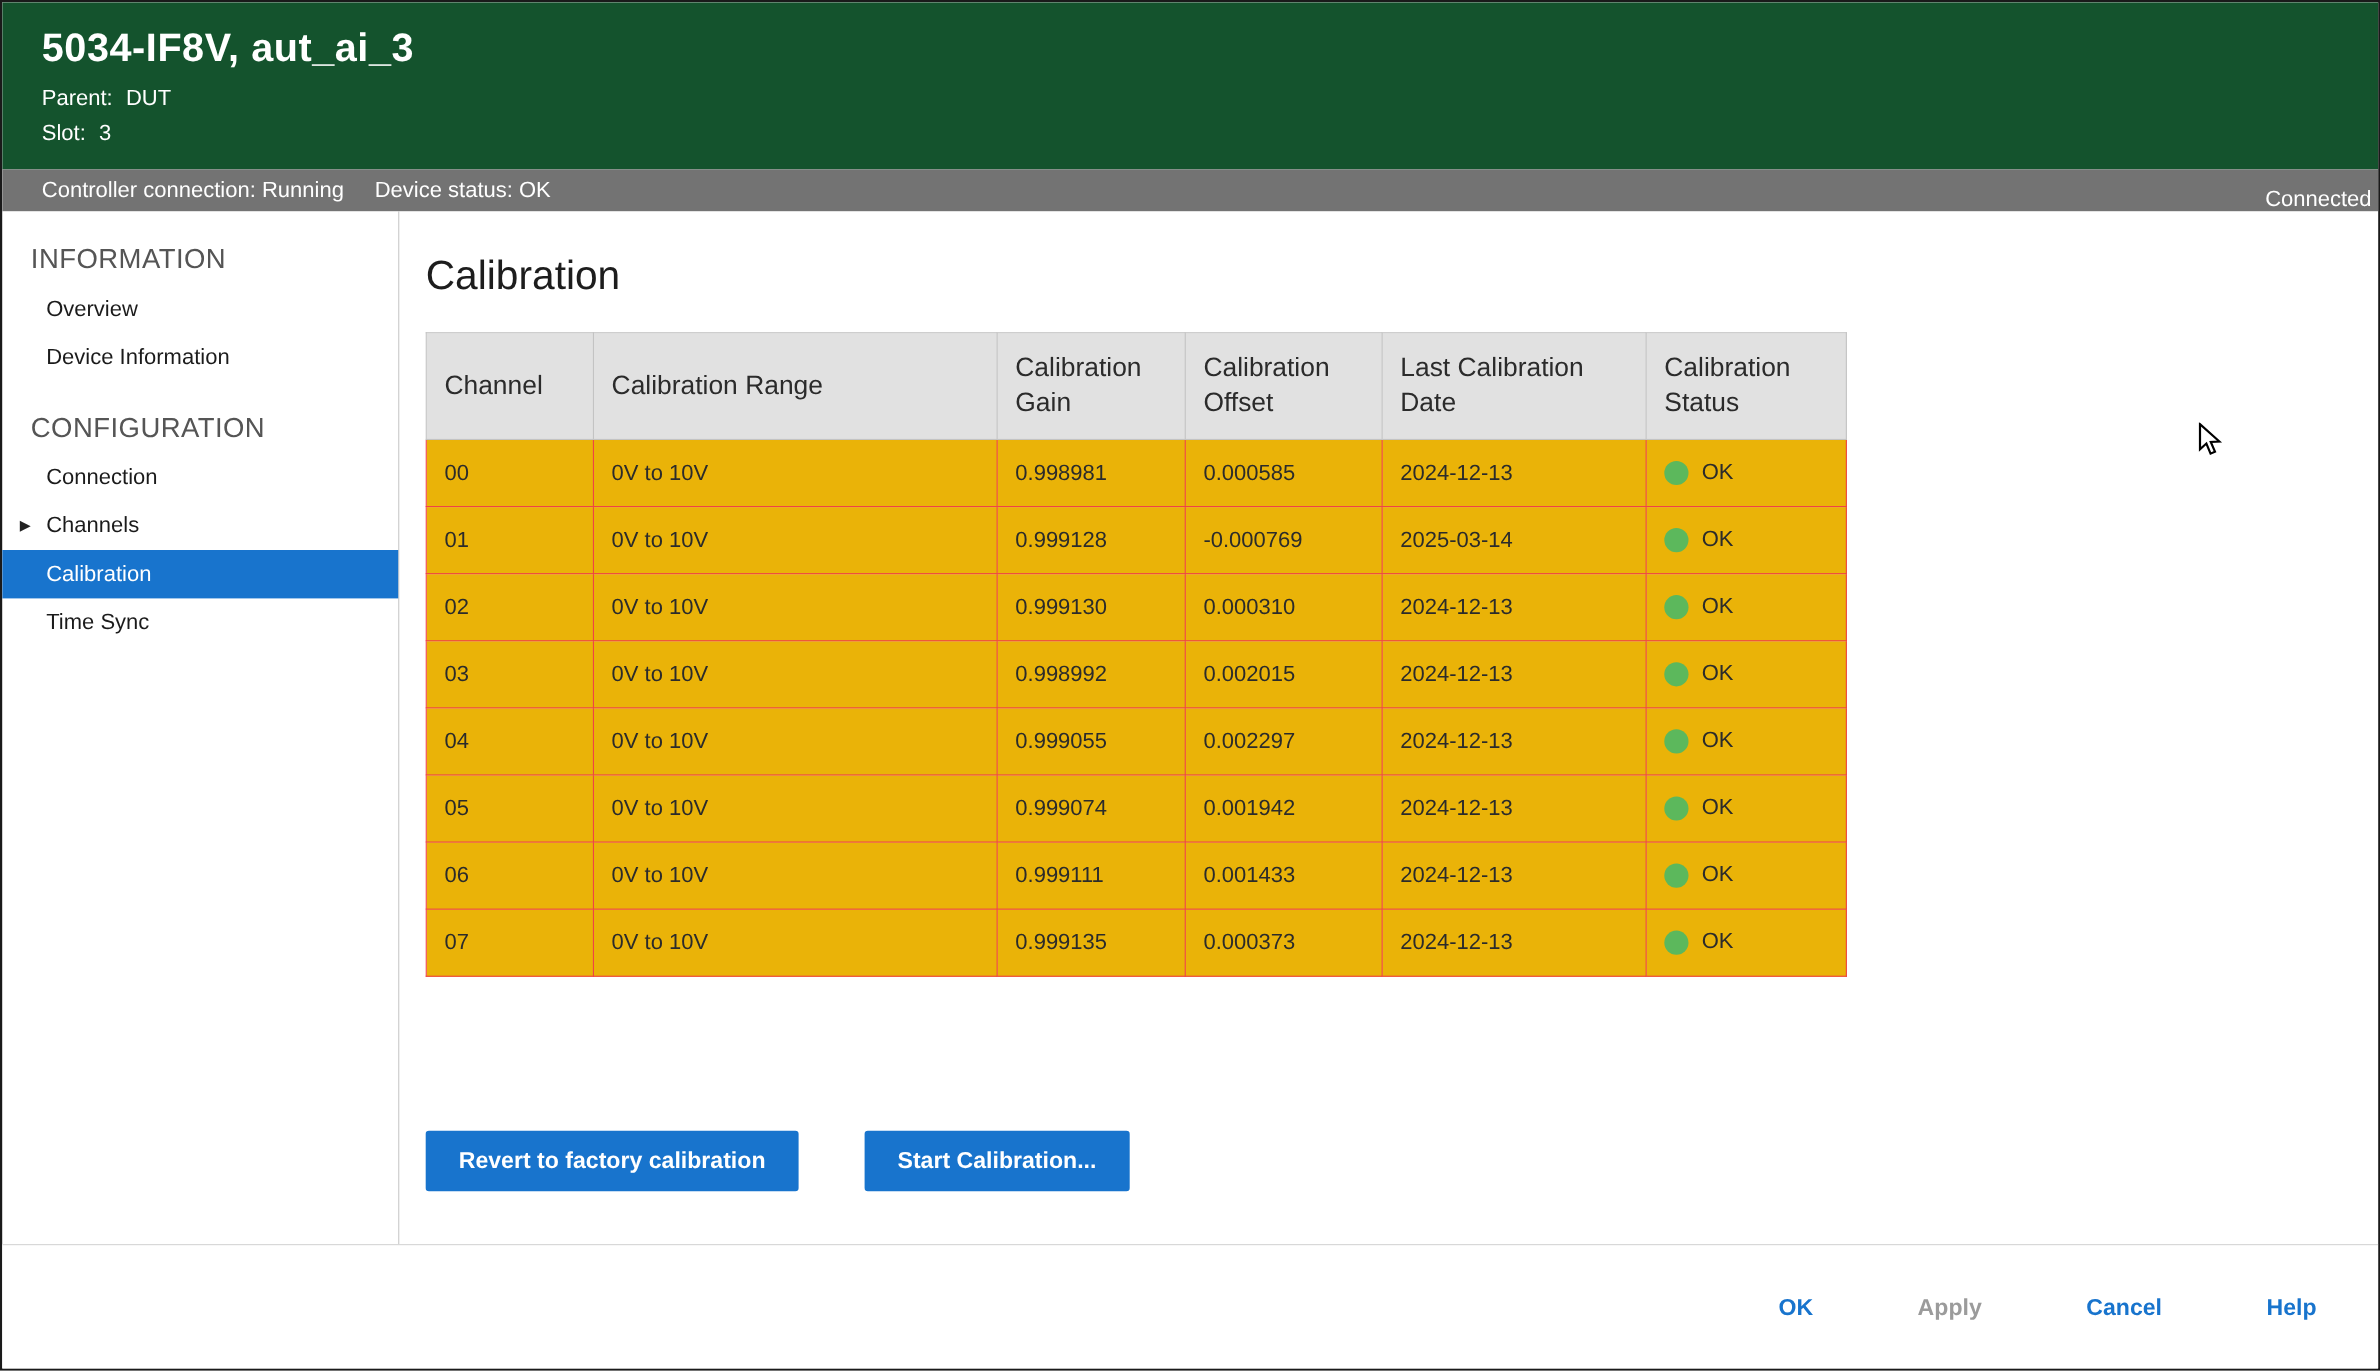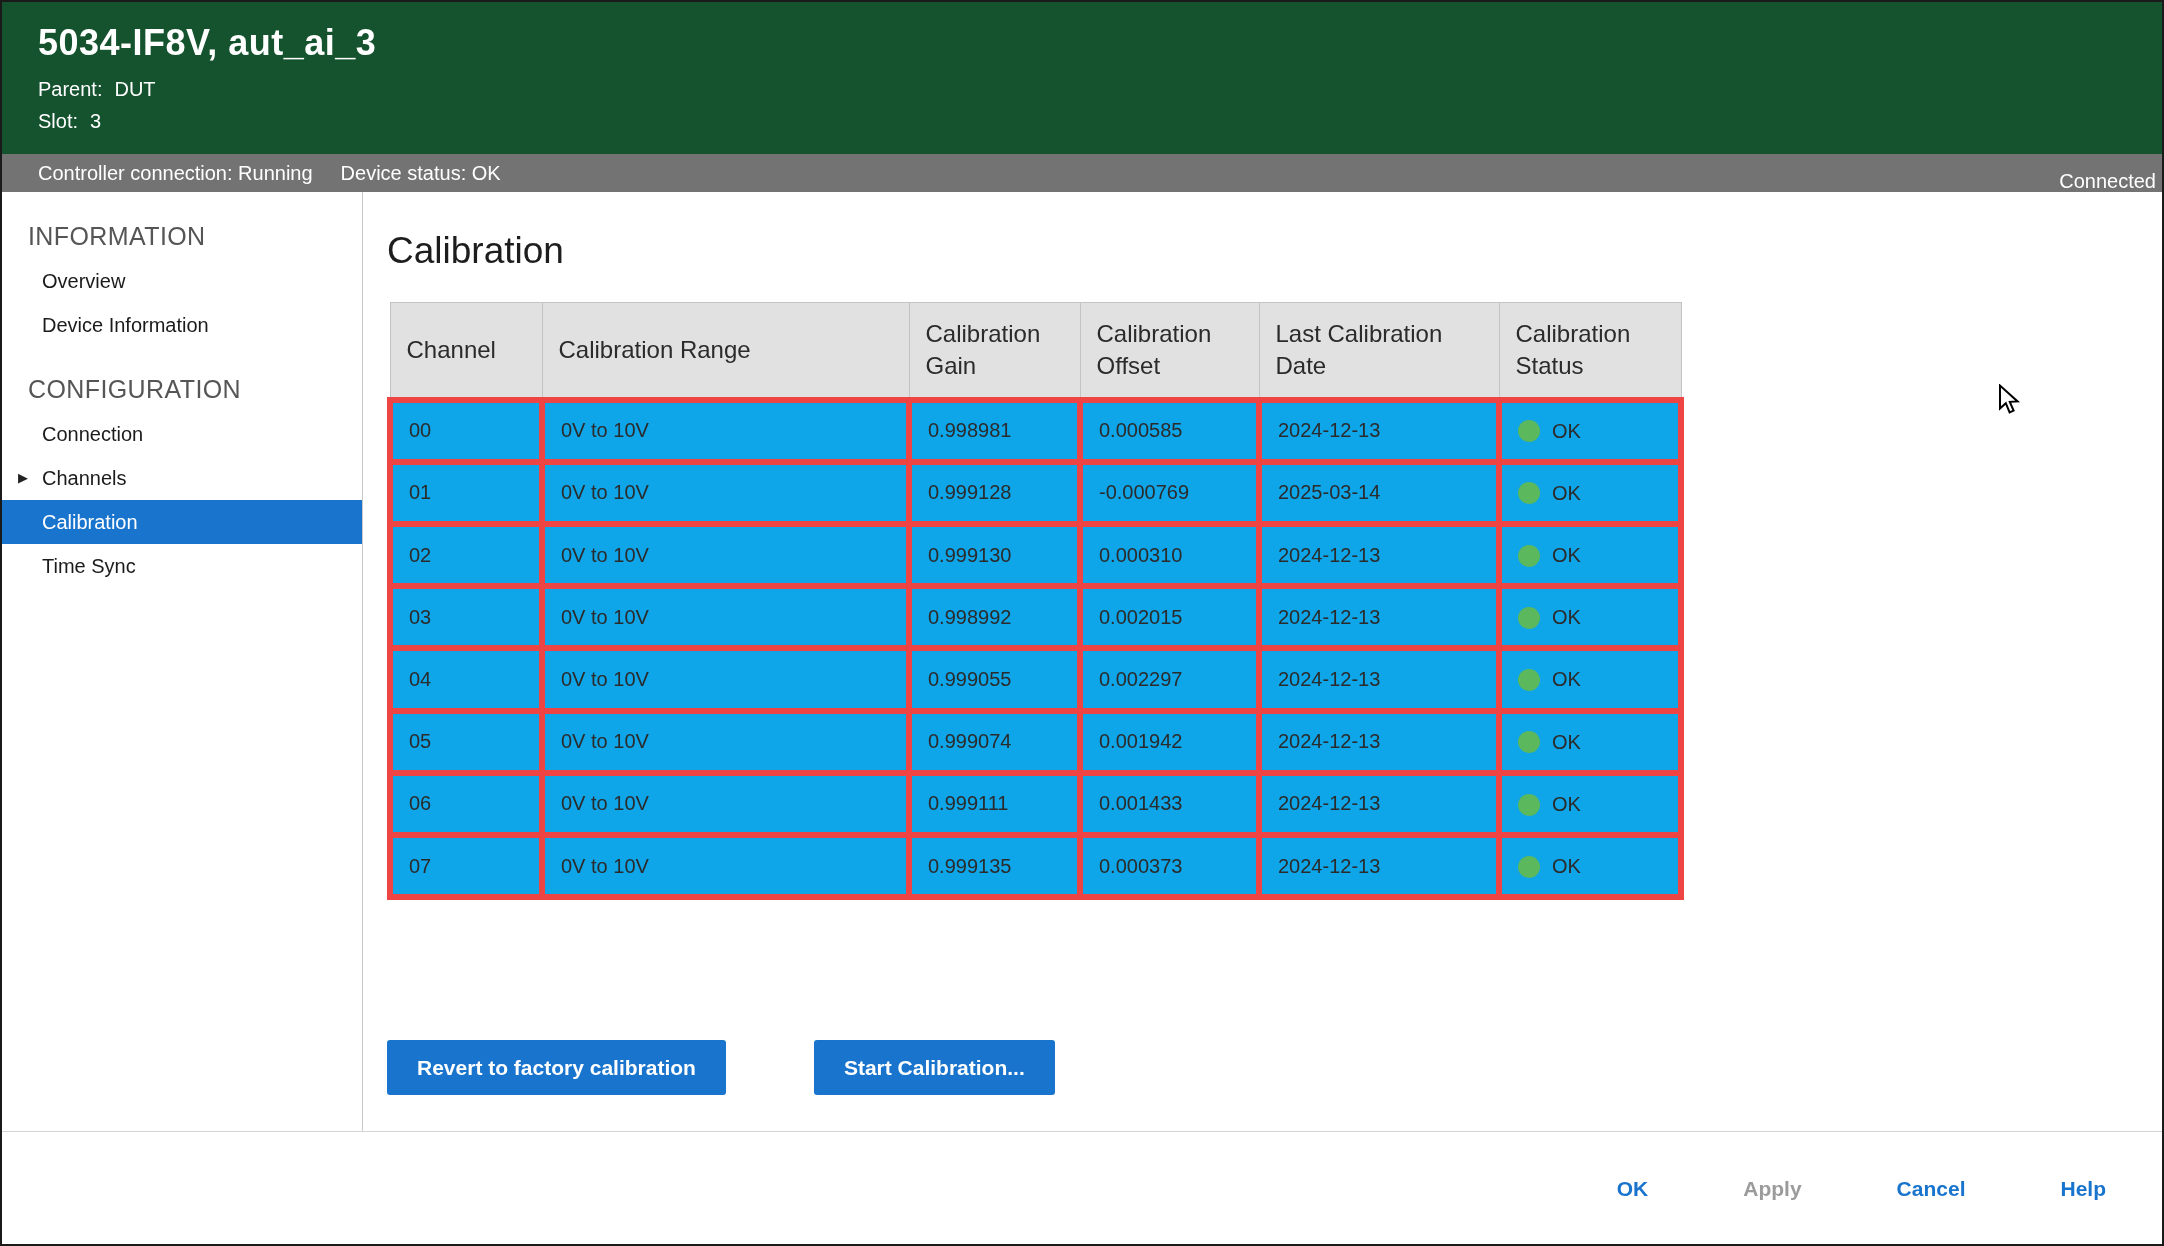--- a/index.html
+++ b/index.html
@@ -114,22 +114,22 @@
     border: 1px solid #c3c3c3;
     text-align: left;
     vertical-align: middle;
     font-weight: 400;
     font-size: 24px;
     padding: 14px 16px;
     line-height: 32px;
     height: 97px;
   }
   .cal-table td {
-    background: #0ea5e9;
-    border: 6px solid #ef4444;
+    background: #eab308;
+    border: 1px solid #ef4444;
     padding: 16px 16px;
     height: 61px;
     vertical-align: middle;
   }
   .col-channel { width: 152px; }
   .col-range   { width: 367px; }
   .col-gain    { width: 171px; }
   .col-offset  { width: 179px; }
   .col-date    { width: 240px; }
   .col-status  { width: 182px; }
@@ -141,21 +141,21 @@
     background: #5cb85c;
     margin-right: 12px;
     vertical-align: middle;
   }
   .status-text { vertical-align: middle; }
 
   
   .actions {
     margin-top: 140px;
     display: flex;
-    gap: 88px;
+    gap: 60px;
   }
   .btn {
     background: #1874cd;
     color: #ffffff;
     border: none;
     font-family: "Liberation Sans", sans-serif;
     font-size: 21px;
     font-weight: bold;
     height: 55px;
     padding: 0 30px;

